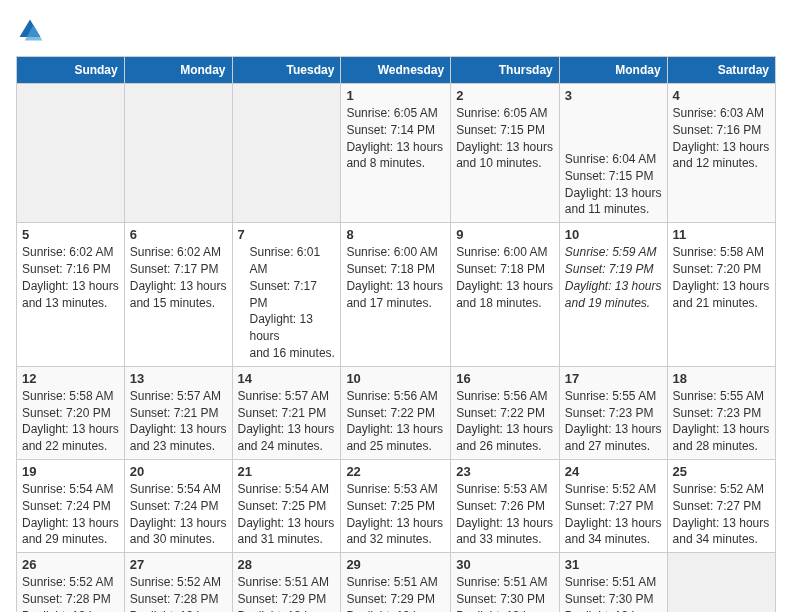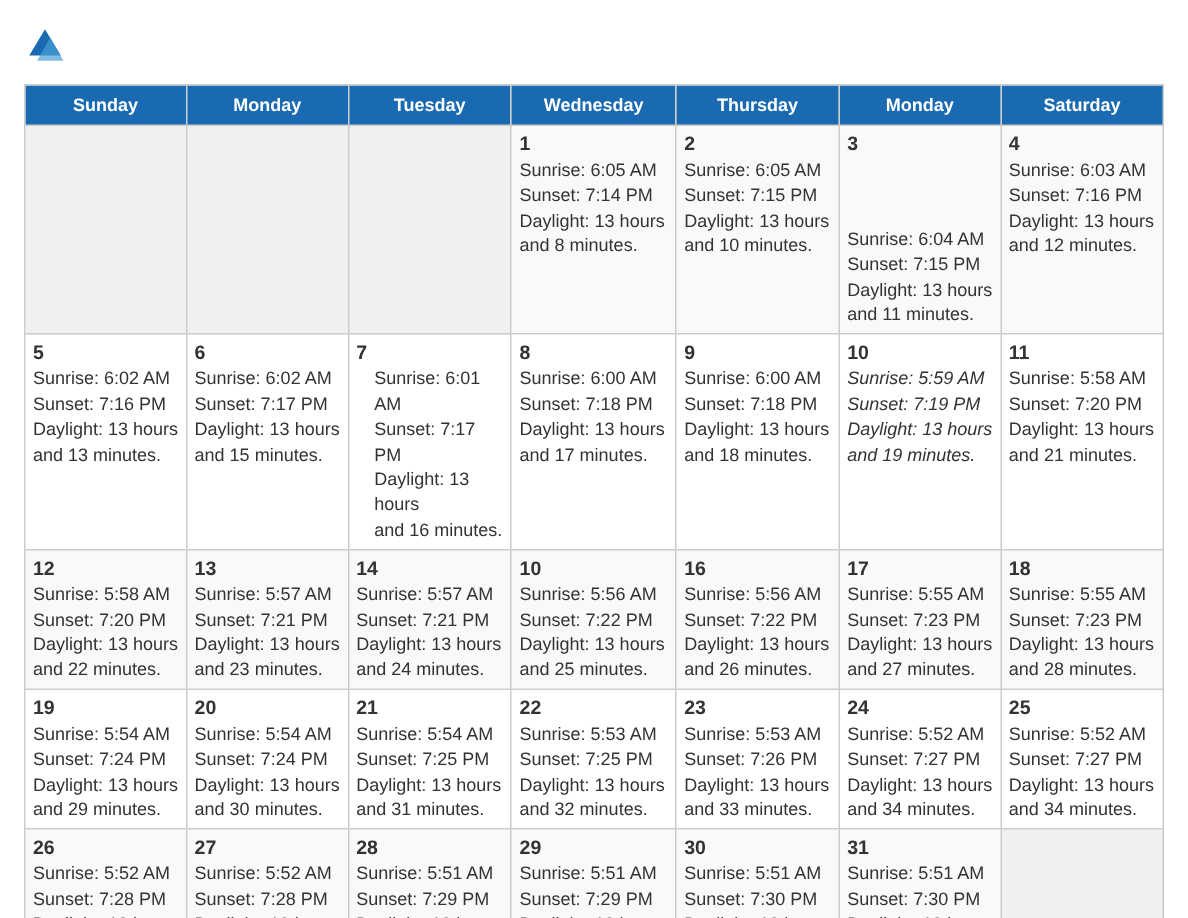--- a/index.html
+++ b/index.html
@@ -45,21 +45,21 @@
       color: #555;
     }
     .calendar {
       width: 100%;
       border-collapse: collapse;
       font-size: 11px;
     }
     .calendar thead th {
       background-color: #1a6ab1;
       color: #fff;
-      text-align: center;
+      text-align: right;
       padding: 6px 6px;
       font-size: 12px;
       border: 1px solid #ccc;
     }
     .calendar tbody td {
       vertical-align: top;
       border: 1px solid #ccc;
       padding: 4px 5px;
       width: 113px;
       min-height: 80px;

